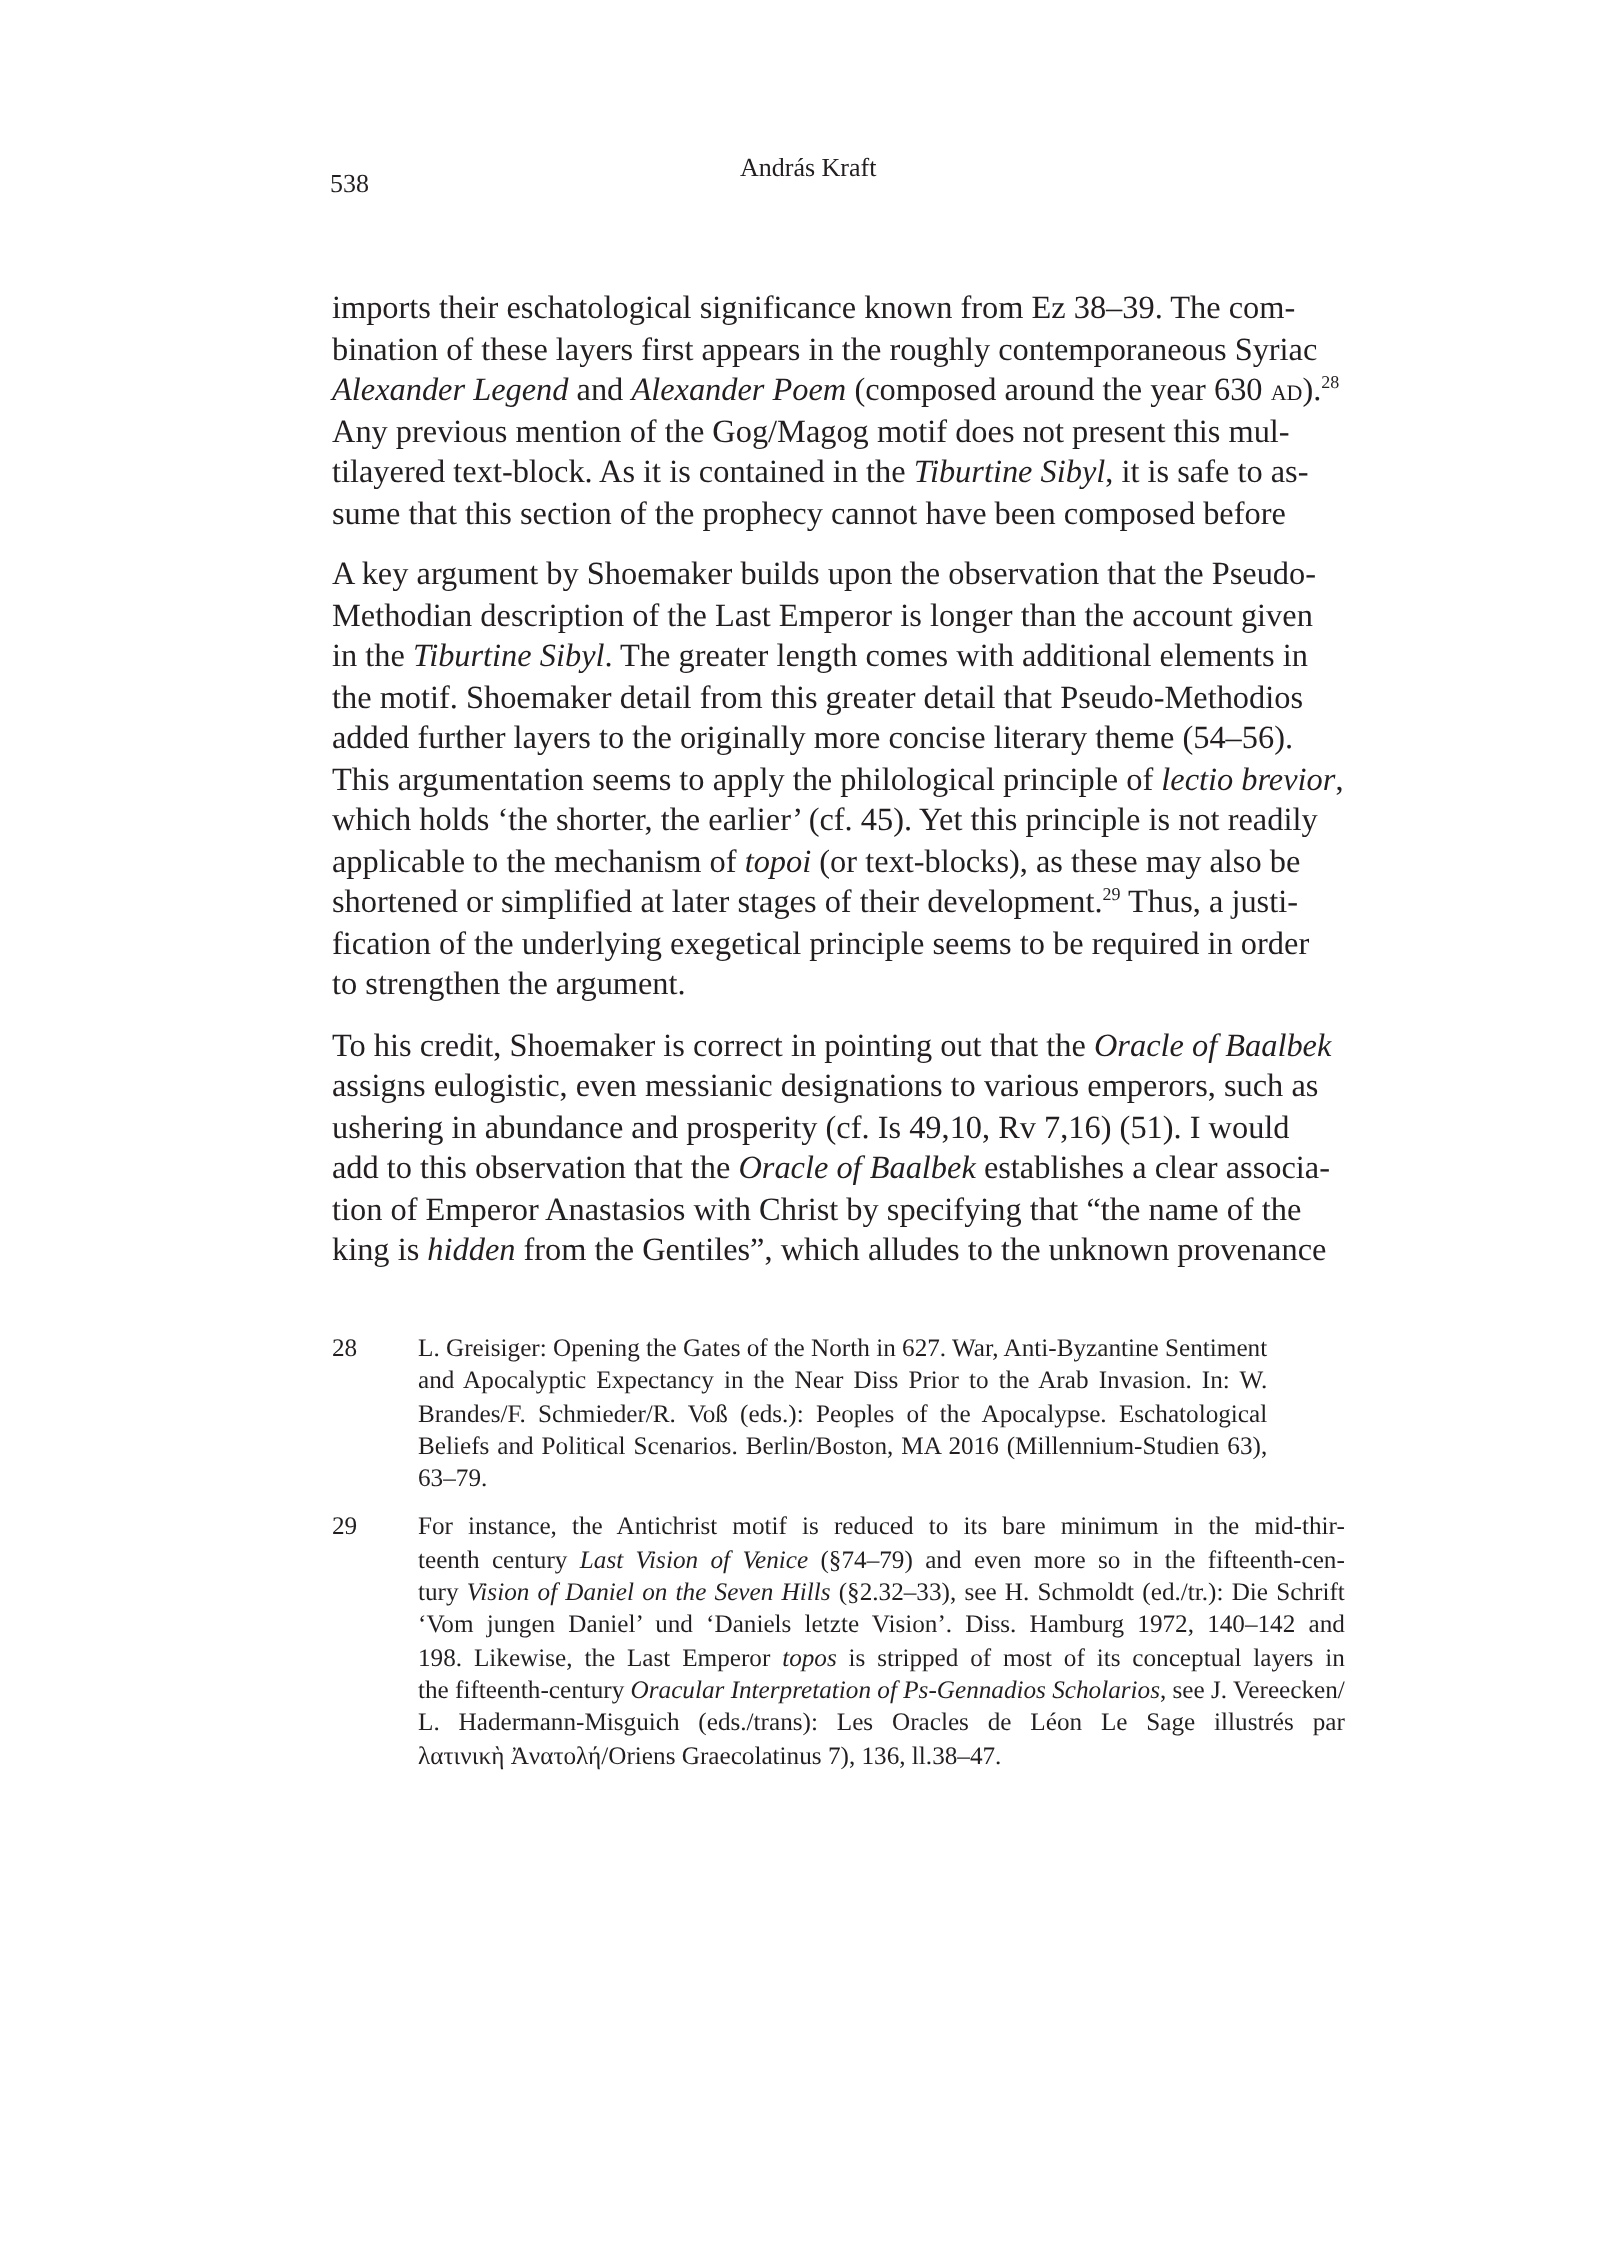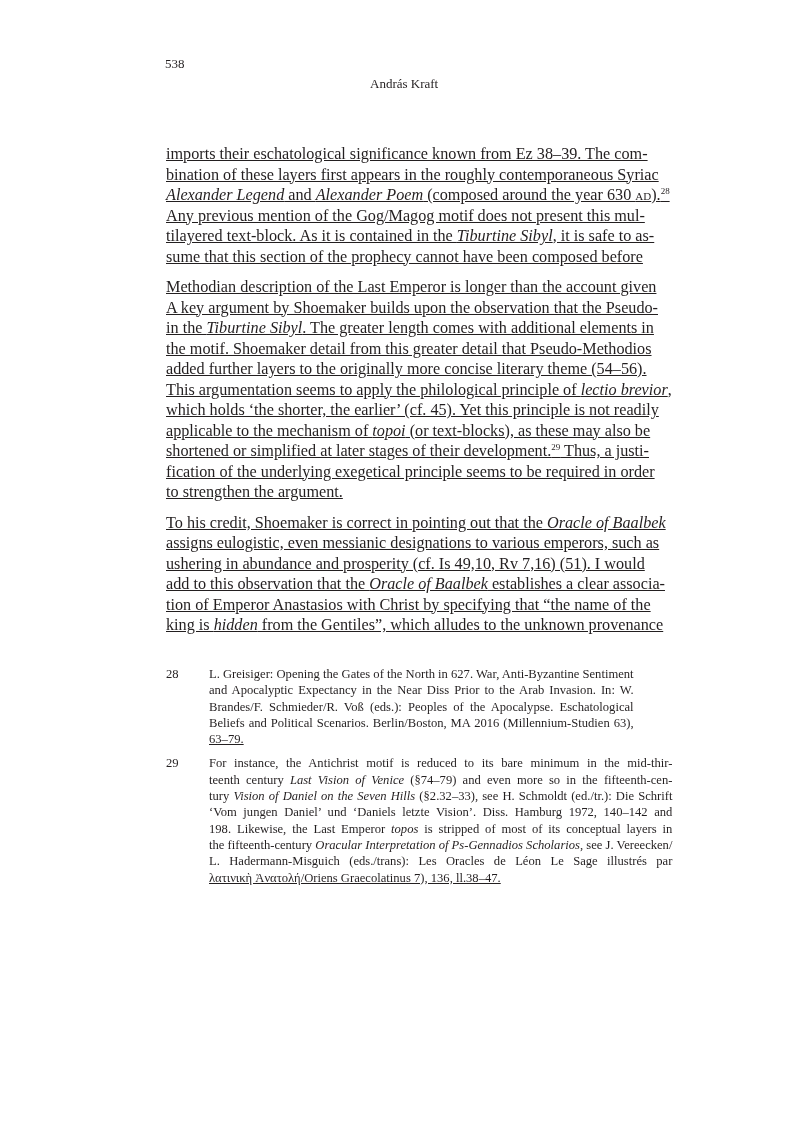--- a/index.html
+++ b/index.html
@@ -1,54 +1,54 @@
 <!DOCTYPE html>
 <html><head>
 <meta charset="utf-8">
 <style>
   html, body { margin:0; padding:0; background:#ffffff; }
   body { width:799px; height:1131px; position:relative; overflow:hidden;
          font-family:"Liberation Serif","DejaVu Serif",serif; color:#231f20; }
-  .page-number { position:absolute; left:165px; top:56px; font-size:13px; }
+  .page-number { position:absolute; left:165px; top:84px; font-size:13px; }
   .running-head { position:absolute; left:370px; top:76px; font-size:13px; }
   .main { position:absolute; left:166px; top:144px; width:467px;
           font-size:16.2px; line-height:20.5px; text-align:justify; }
-  .main p { margin:0 0 10px 0; hyphens:manual;text-decoration:underline; }
+  .main p { margin:0 0 10px 0; hyphens:manual; }
   .main p .line { display:block; text-align:justify; text-align-last:justify; white-space:nowrap; }
   .main p .line.last { text-align-last:left; }
   sup { font-size:9px; line-height:0; vertical-align:6px; }
   .sc { font-variant:small-caps; }
   .footnotes { position:absolute; left:166px; top:666px; width:467px; font-size:12.6px; line-height:16.3px; }
   .fn { display:flex; margin-bottom:8px; }
   .fn-num { width:43px; flex:none; }
   .fn-text { flex:1; }
   .fn-text .line { display:block; text-align:justify; text-align-last:justify; white-space:nowrap; }
-  .fn-text .line.last { text-align-last:left;text-decoration:underline; }
+  .fn-text .line.last { text-align-last:left; }
   i { font-style:italic; }
 </style>
 </head>
 <body>
 
 <div>
   <span class="page-number">538</span>
   <span class="running-head">András Kraft</span>
 </div>
 
 <div class="main">
   <p>
       <span class="line">imports their eschatological significance known from Ez 38–39. The com-</span>
       <span class="line">bination of these layers first appears in the roughly contemporaneous Syriac</span>
       <span class="line"><i>Alexander Legend</i> and <i>Alexander Poem</i> (composed around the year 630 <span class="sc">ad</span>).<sup>28</sup></span>
       <span class="line">Any previous mention of the Gog/Magog motif does not present this mul-</span>
       <span class="line">tilayered text-block. As it is contained in the <i>Tiburtine Sibyl</i>, it is safe to as-</span>
       <span class="line">sume that this section of the prophecy cannot have been composed before</span>
     </p>
   <p>
+      <span class="line">A key argument by Shoemaker builds upon the observation that the Pseudo-</span>
       <span class="line">Methodian description of the Last Emperor is longer than the account given</span>
-      <span class="line">A key argument by Shoemaker builds upon the observation that the Pseudo-</span>
       <span class="line">in the <i>Tiburtine Sibyl</i>. The greater length comes with additional elements in</span>
       <span class="line">the motif. Shoemaker detail from this greater detail that Pseudo-Methodios</span>
       <span class="line">added further layers to the originally more concise literary theme (54–56).</span>
       <span class="line">This argumentation seems to apply the philological principle of <i>lectio brevior</i>,</span>
       <span class="line">which holds ‘the shorter, the earlier’ (cf. 45). Yet this principle is not readily</span>
       <span class="line">applicable to the mechanism of <i>topoi</i> (or text-blocks), as these may also be</span>
       <span class="line">shortened or simplified at later stages of their development.<sup>29</sup> Thus, a justi-</span>
       <span class="line">fication of the underlying exegetical principle seems to be required in order</span>
       <span class="line last">to strengthen the argument.</span>
     </p>

